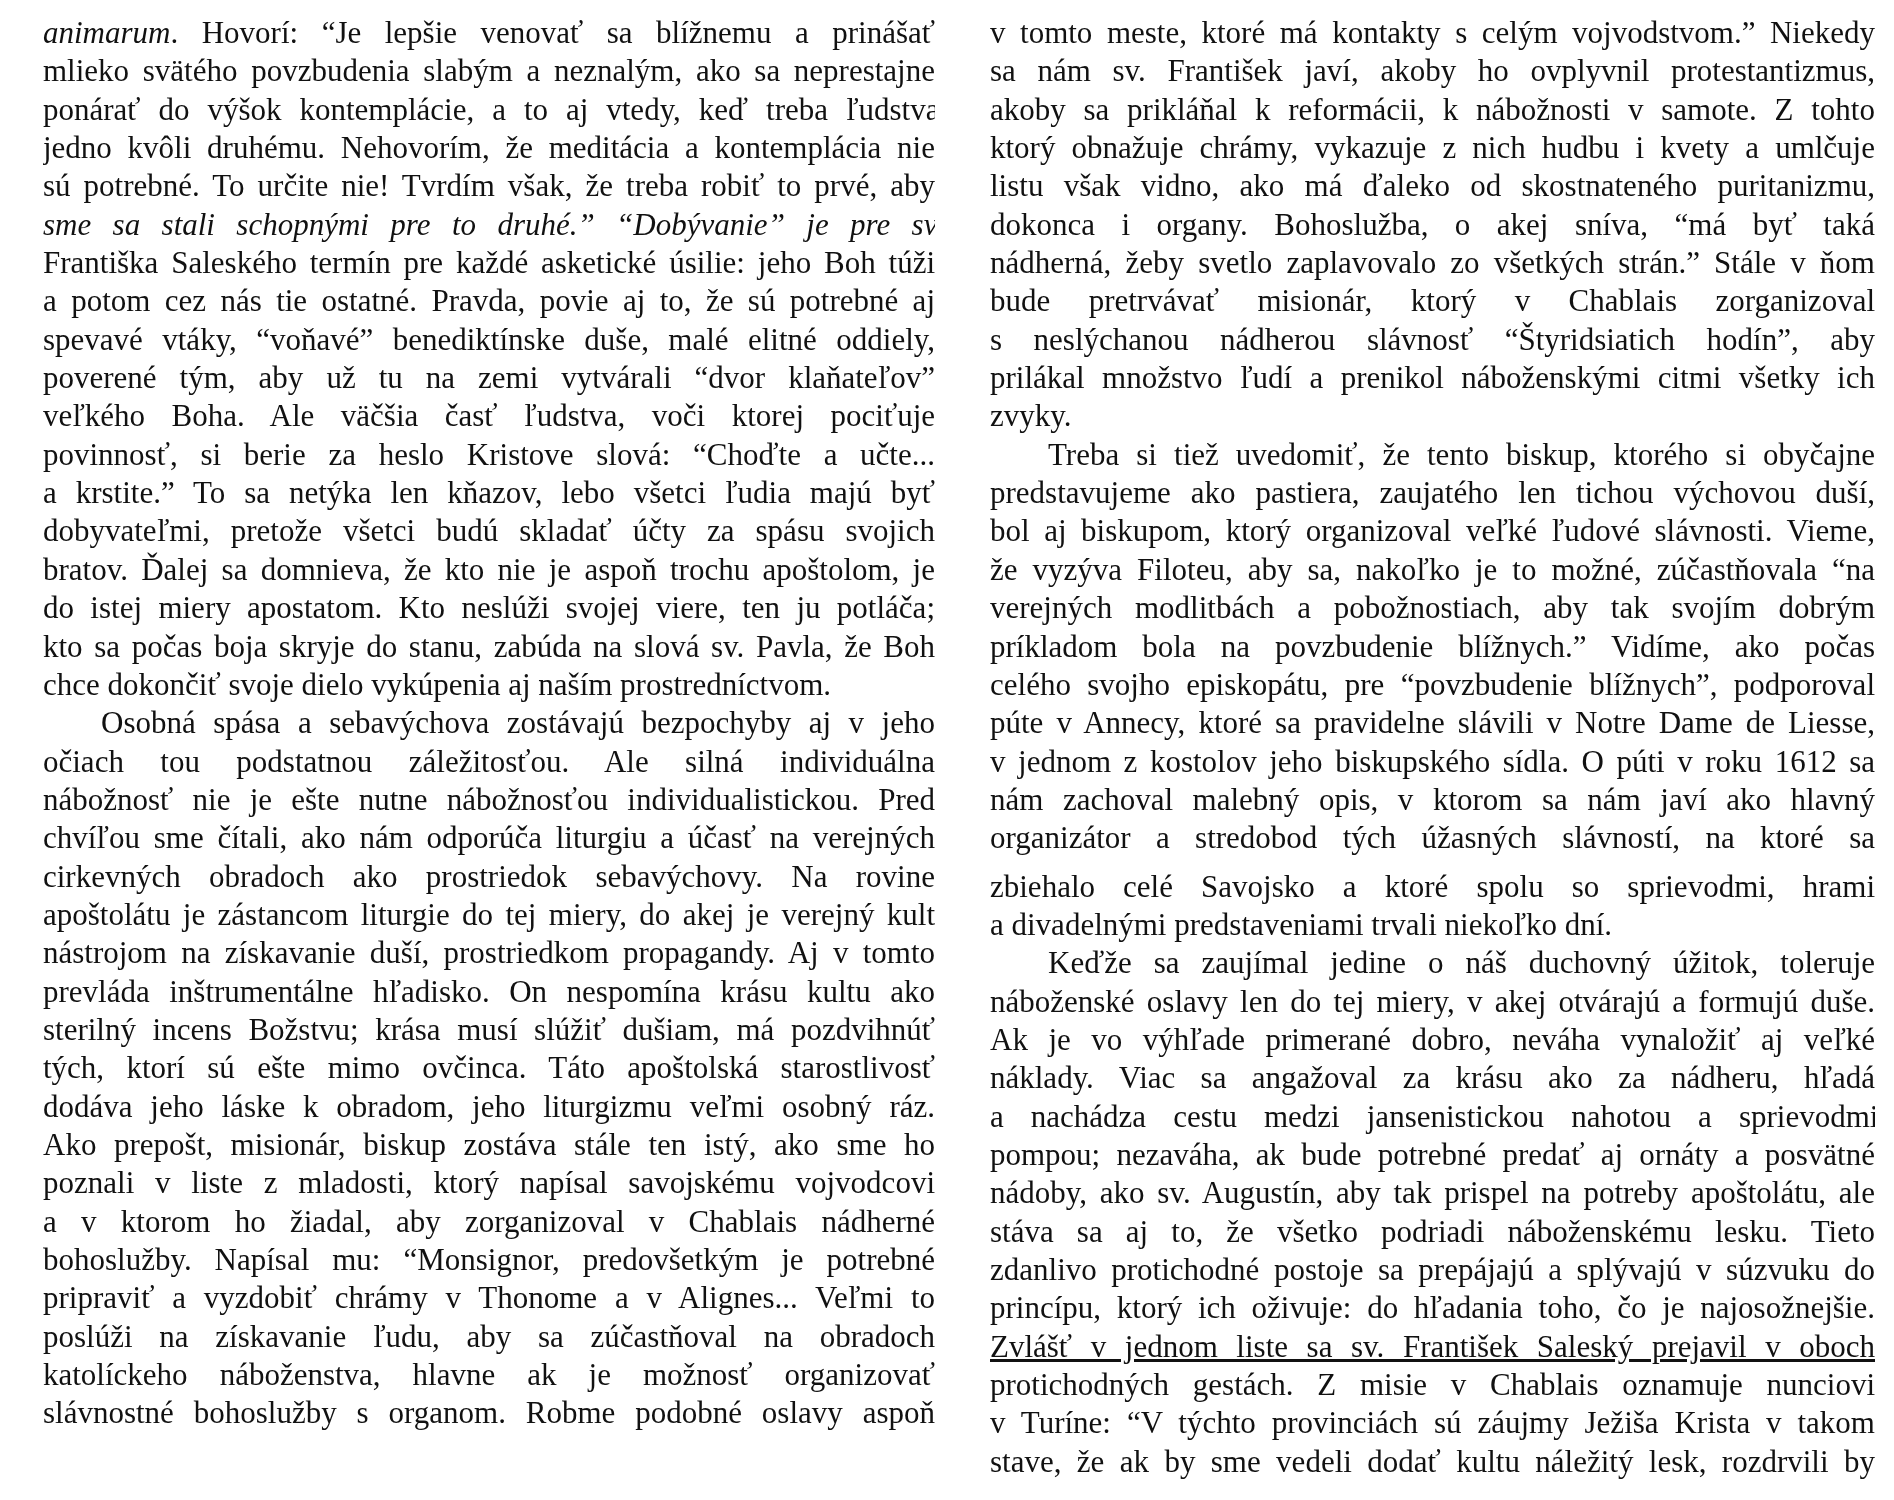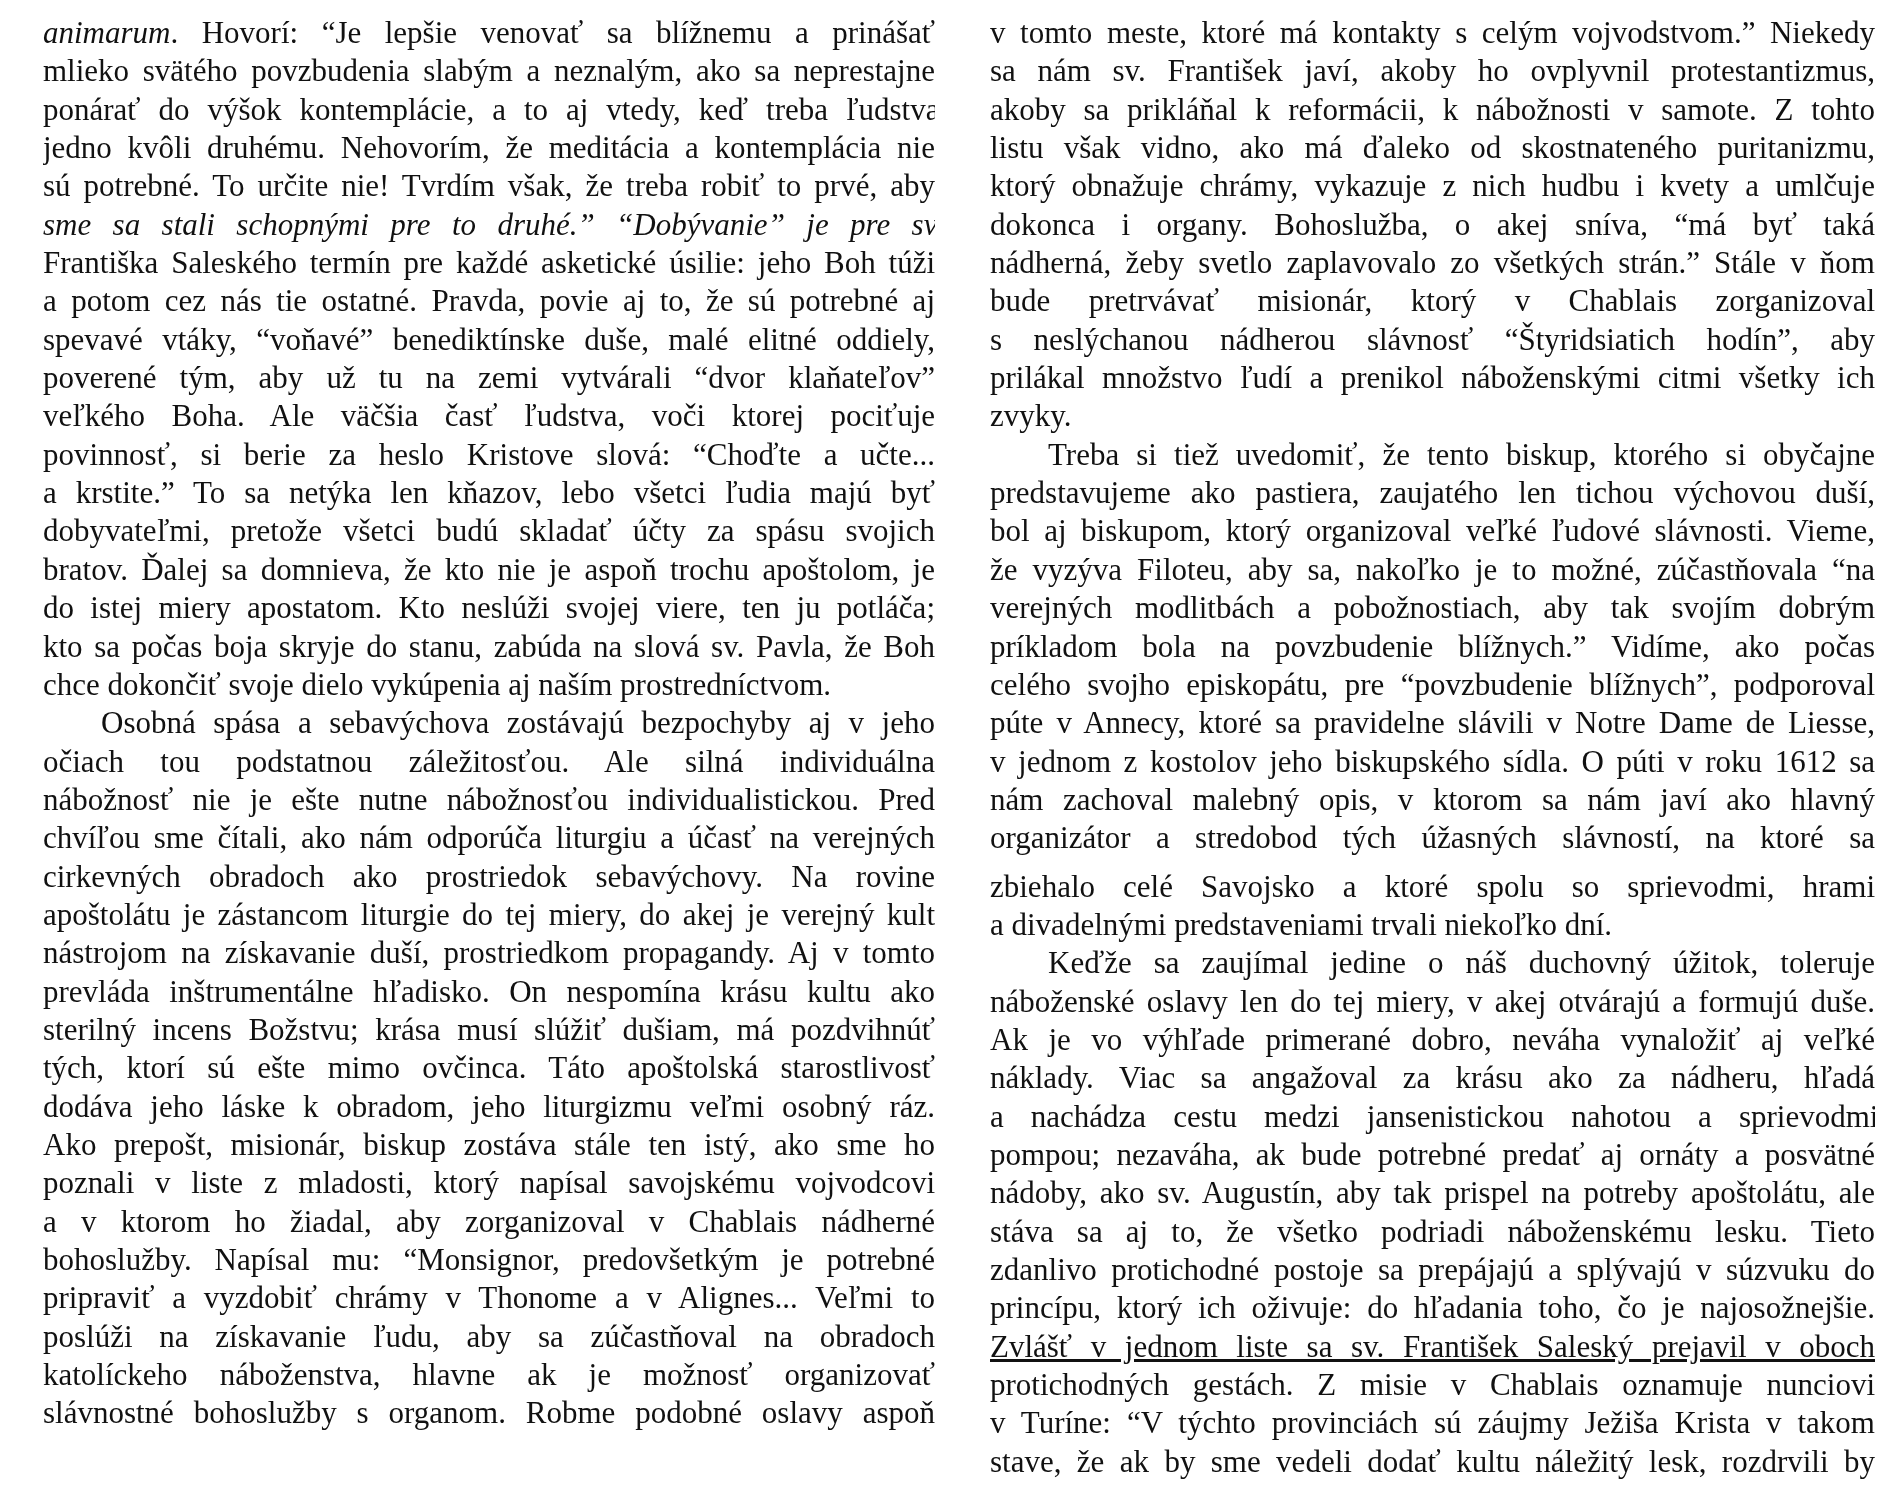--- a/index.html
+++ b/index.html
@@ -66,22 +66,22 @@
       <div class="line" style="word-spacing: 15.1849px;"><span>bohoslužby. Napísal mu: “Monsignor, predovšetkým je potrebné</span></div>
       <div class="line" style="word-spacing: 10.0719px;"><span>pripraviť a vyzdobiť chrámy v Thonome a v Alignes... Veľmi to</span></div>
       <div class="line" style="word-spacing: 19px;"><span>poslúži na získavanie ľudu, aby sa zúčastňoval na obradoch</span></div>
       <div class="line" style="word-spacing: 24.263px;"><span>katolíckeho náboženstva, hlavne ak je možnosť organizovať</span></div>
       <div class="line" style="word-spacing: 12.1317px;"><span>slávnostné bohoslužby s organom. Robme podobné oslavy aspoň</span></div>
     </div>
   <div class="column col-right" id="col-right">
       <div class="line" style="word-spacing: 6.78472px;"><span>v tomto meste, ktoré má kontakty s celým vojvodstvom.” Niekedy</span></div>
       <div class="line" style="word-spacing: 13.9062px;"><span>sa nám sv. František javí, akoby ho ovplyvnil protestantizmus,</span></div>
       <div class="line" style="word-spacing: 9.98594px;"><span>akoby sa prikláňal k reformácii, k nábožnosti v samote. Z tohto</span></div>
+      <div class="line" style="word-spacing: 8.38438px;"><span>ktorý obnažuje chrámy, vykazuje z nich hudbu i kvety a umlčuje</span></div>
       <div class="line" style="word-spacing: 12.5527px;"><span>listu však vidno, ako má ďaleko od skostnateného puritanizmu,</span></div>
-      <div class="line" style="word-spacing: 8.38438px;"><span>ktorý obnažuje chrámy, vykazuje z nich hudbu i kvety a umlčuje</span></div>
       <div class="line" style="word-spacing: 18.7118px;"><span>dokonca i organy. Bohoslužba, o akej sníva, “má byť taká</span></div>
       <div class="line" style="word-spacing: 6.41493px;"><span>nádherná, žeby svetlo zaplavovalo zo všetkých strán.” Stále v ňom</span></div>
       <div class="line" style="word-spacing: 30.6693px;"><span>bude pretrvávať misionár, ktorý v Chablais zorganizoval</span></div>
       <div class="line" style="word-spacing: 23.7552px;"><span>s neslýchanou nádherou slávnosť “Štyridsiatich hodín”, aby</span></div>
       <div class="line" style="word-spacing: 9.61328px;"><span>prilákal množstvo ľudí a prenikol náboženskými citmi všetky ich</span></div>
       <div class="line last"><span>zvyky.</span></div>
       <div class="line indent" style="word-spacing: 2.88542px;"><span>Treba si tiež uvedomiť, že tento biskup, ktorého si obyčajne</span></div>
       <div class="line" style="word-spacing: 12.183px;"><span>predstavujeme ako pastiera, zaujatého len tichou výchovou duší,</span></div>
       <div class="line" style="word-spacing: 6.79492px;"><span>bol aj biskupom, ktorý organizoval veľké ľudové slávnosti. Vieme,</span></div>
       <div class="line" style="word-spacing: 7.27031px;"><span>že vyzýva Filoteu, aby sa, nakoľko je to možné, zúčastňovala “na</span></div>

